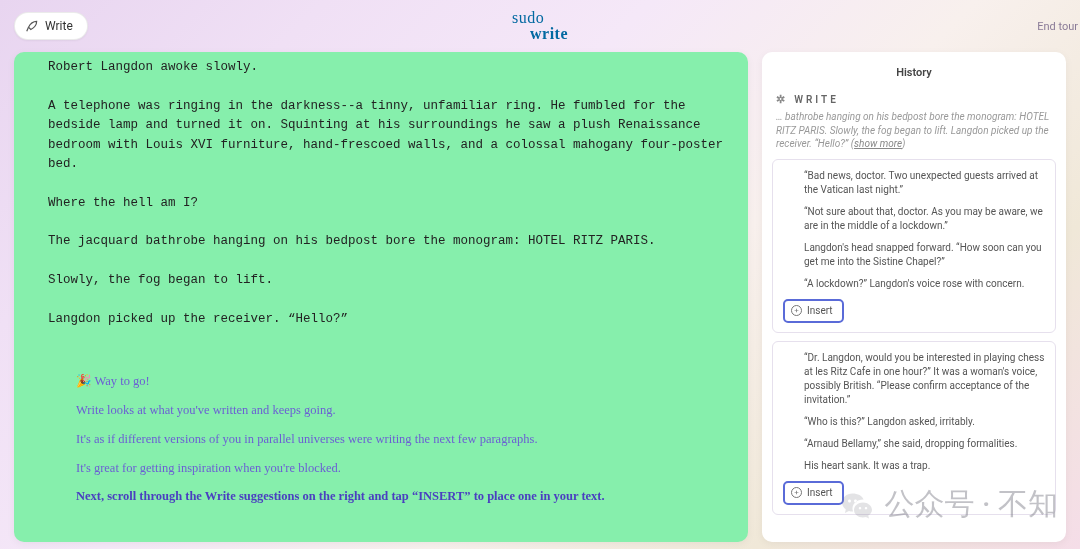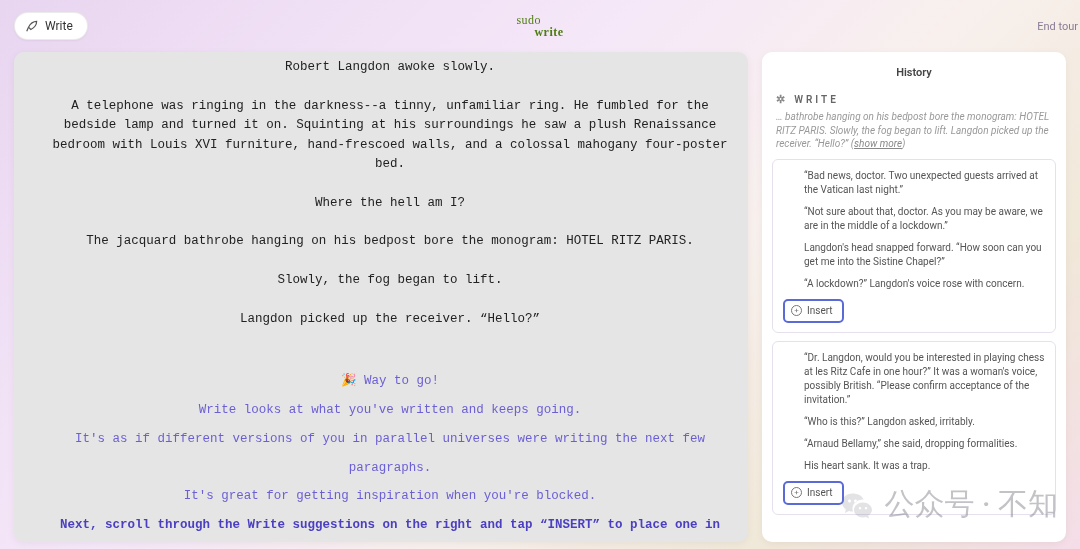--- a/index.html
+++ b/index.html
@@ -31,61 +31,61 @@
     cursor: pointer;
     box-shadow: 0 1px 2px rgba(0,0,0,0.05);
   }
   .feather-icon { width:14px; height:14px; }
   .logo {
     position: absolute;
     left: 50%;
     transform: translateX(-50%);
     text-align: left;
     font-family: Georgia, serif;
-    font-size: 12px;
+    font-size: 16px;
     line-height: 1;
-    color: #4d7c0f;
+    color: #0369a1;
     letter-spacing: 0.5px;
   }
   .logo .l2 { padding-left: 18px; font-weight: bold; }
   .end-tour {
     position: absolute;
     right: 2px;
     font-size: 11px;
     color: #8a7b97;
     cursor: pointer;
   }
   .main {
     display: flex;
     gap: 14px;
     padding: 0 14px;
   }
   .editor {
     flex: 1;
-    background: #e5e5e5;
+    background: #86efac;
     border-radius: 10px;
     padding: 6px 16px 20px 34px;
     box-shadow: 0 2px 8px rgba(0,0,0,0.05);
     height: 490px;
     overflow: hidden;
-    text-align: center;
   }
   .editor-text {
     font-family: "Courier New", monospace;
     font-size: 12.5px;
     line-height: 1.55;
     color: #222;
     white-space: pre-wrap;
   }
   .tips { margin-top: 38px; }
   .tip-line {
-    font-family: Liberation Mono, monospace;
+    font-family: Liberation Serif, serif;
     font-size: 12.5px;
     line-height: 2.3;
     color: #6b5fd4;
+    margin-left: 28px;
   }
   .tip-line.bold { font-weight: bold; color: #4a3fc0; }
   .sidebar {
     width: 304px;
     background: #fff;
     border-radius: 10px;
     padding: 14px 8px 8px 8px;
     box-shadow: 0 2px 8px rgba(0,0,0,0.05);
     height: 490px;
     display: flex;

